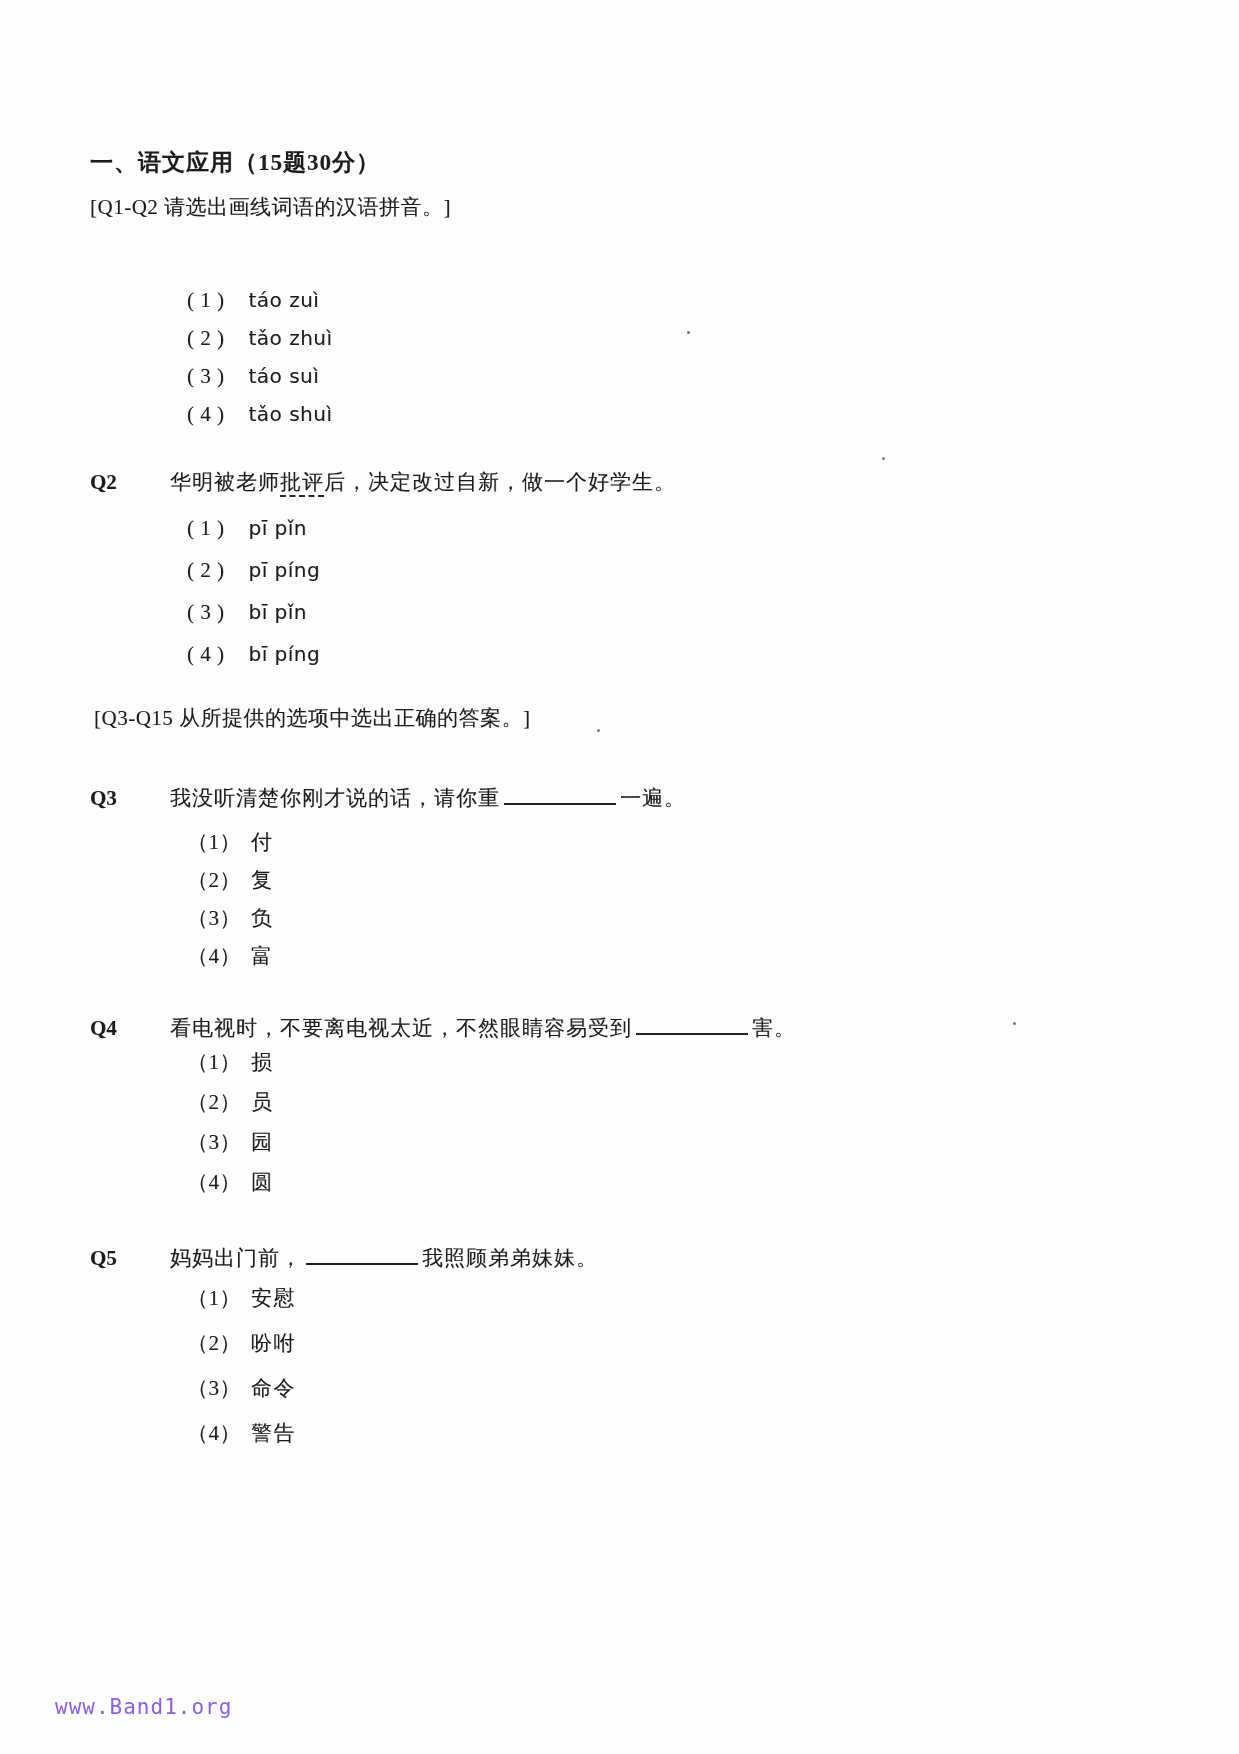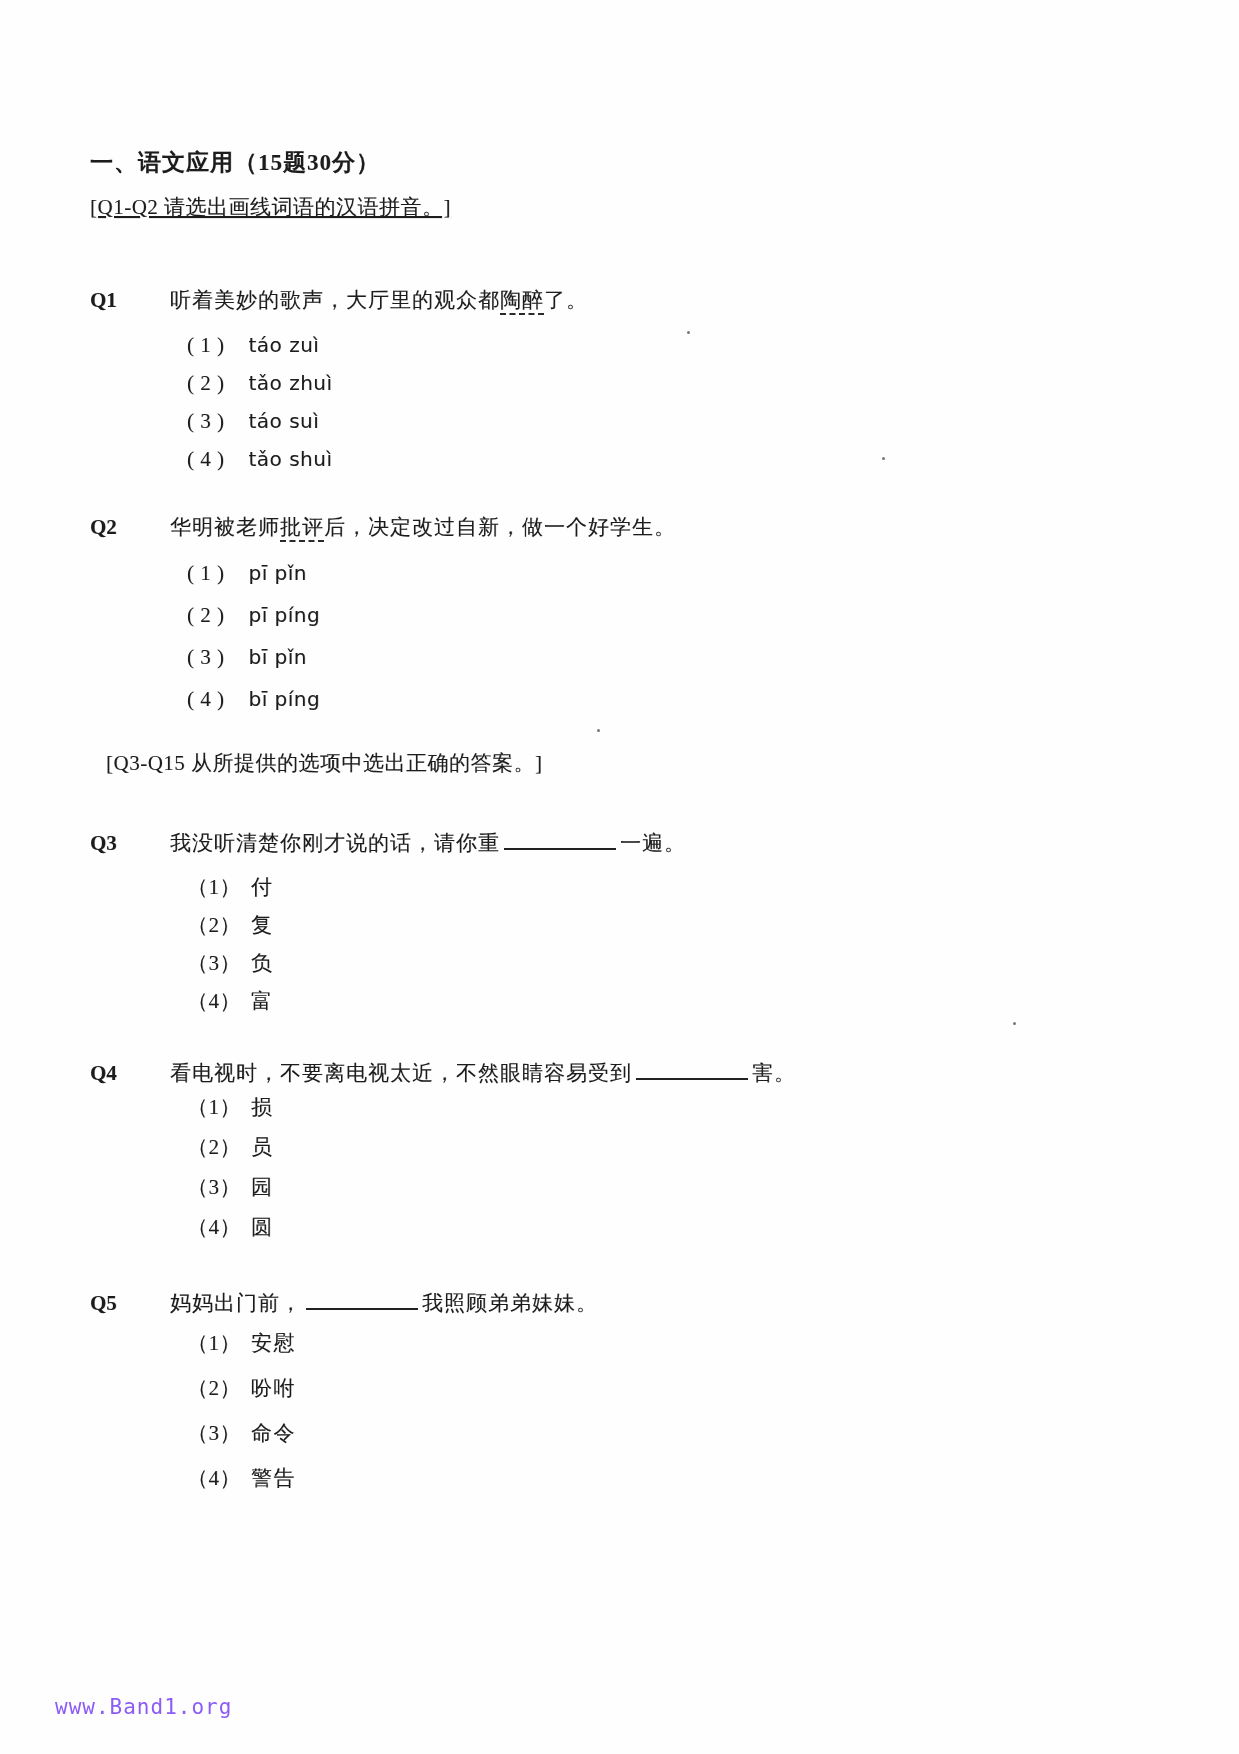--- a/index.html
+++ b/index.html
@@ -18,22 +18,22 @@
   }
   .scan{ text-shadow:0.4px 0.4px 0 rgba(20,20,20,.28); }
 
   .title{
     font-size:23px;font-weight:700;line-height:30px;height:30px;
     margin:0 0 14px 0;letter-spacing:1px;
   }
   .instr{
     font-size:21px;line-height:30px;height:30px;letter-spacing:.5px;
   }
-  .instr.first{margin:0 0 63px 0;text-decoration:underline;}
-  .instr.second{margin:0 0 50px 16px;}
+  .instr.first{margin:0 0 63px 0;}
+  .instr.second{margin:0 0 50px 4px;}
 
   .question{margin:0;}
   .q-row{display:flex;align-items:flex-start;}
   .q-label{
     width:80px;flex:0 0 80px;
     font-size:21px;font-weight:600;line-height:30px;
     font-family:"Liberation Serif","DejaVu Serif",serif;
   }
   .q-text{
     font-size:21px;line-height:30px;letter-spacing:1px;
@@ -95,24 +95,20 @@
 </style>
 </head>
 <body>
 
 <div id="sheet" class="scan" data-name="exam-page">
   <h1 class="title" data-name="section-title">一、语文应用（15题30分）</h1>
   <div class="instr first" data-name="instruction-q1-q2">[Q1-Q2 请选出画线词语的汉语拼音。]</div>
 
   <div id="group-pinyin" data-name="question-group-pinyin">
       <section class="question g-pinyin" data-name="question-Q1">
-        <div class="q-row" data-name="question-row">
-          <span class="q-label" data-name="question-number">Q1</span>
-          <span class="q-text" data-name="question-text"><span data-name="text-segment">听着美妙的歌声，大厅里的观众都</span><span class="u" data-name="underlined-word">陶醉</span><span data-name="text-segment">了。</span></span>
-        </div>
         <ol class="options" data-name="options-list">
           <li data-name="option">
             <span class="opt-label" data-name="option-number">( 1 )</span>
             <span class="opt-text" data-name="option-text">táo zuì</span>
           </li>
           <li data-name="option">
             <span class="opt-label" data-name="option-number">( 2 )</span>
             <span class="opt-text" data-name="option-text">tǎo zhuì</span>
           </li>
           <li data-name="option">

